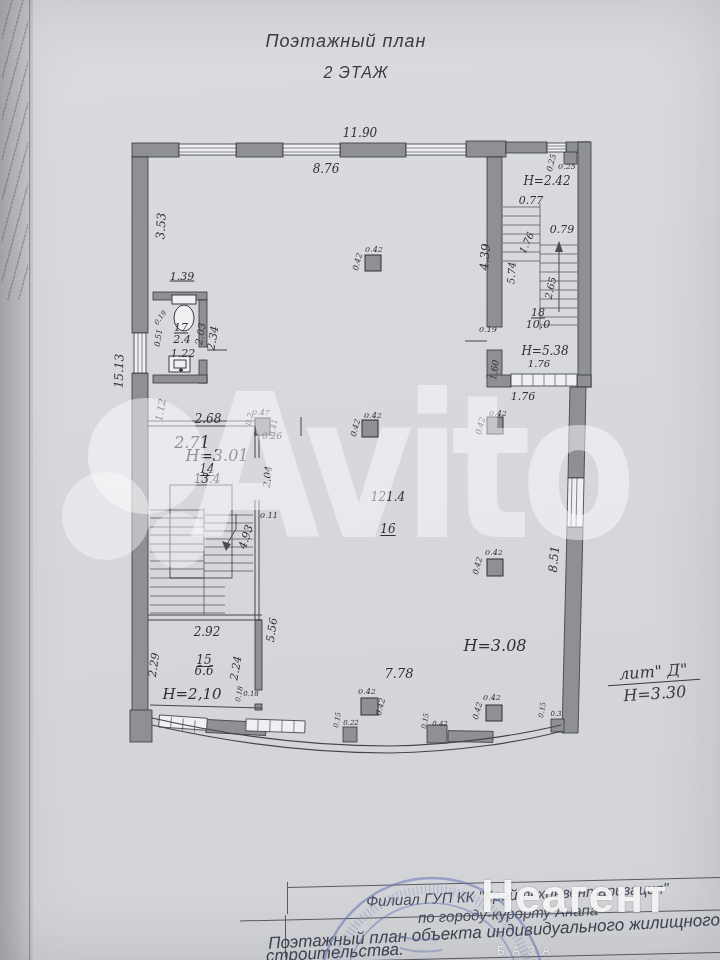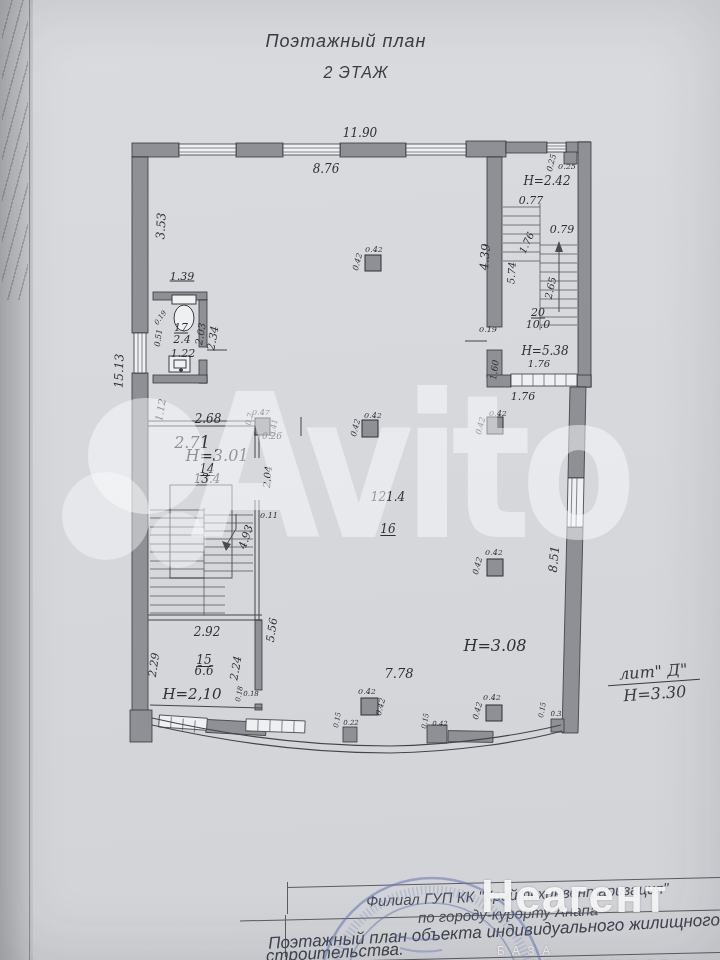--- a/index.html
+++ b/index.html
@@ -190,21 +190,21 @@
         <span class="dim" style="left: 119px; top: 371px; font-size: 12px; transform: translate(-50%, -50%) rotate(-88deg);">15.13</span>
         <span class="dim" style="left: 485px; top: 257px; font-size: 12px; transform: translate(-50%, -50%) rotate(-86deg);">4.39</span>
         <span class="dim" style="left: 547px; top: 181px; font-size: 12px; transform: translate(-50%, -50%) rotate(0deg);">Н=2.42</span>
         <span class="dim" style="left: 552px; top: 163px; font-size: 8px; transform: translate(-50%, -50%) rotate(-75deg);">0.25</span>
         <span class="dim" style="left: 567px; top: 167px; font-size: 8px; transform: translate(-50%, -50%) rotate(0deg);">0.25</span>
         <span class="dim" style="left: 531px; top: 200px; font-size: 11px; transform: translate(-50%, -50%) rotate(0deg);">0.77</span>
         <span class="dim" style="left: 562px; top: 229px; font-size: 11px; transform: translate(-50%, -50%) rotate(0deg);">0.79</span>
         <span class="dim" style="left: 527px; top: 243px; font-size: 10px; transform: translate(-50%, -50%) rotate(-65deg);">1.76</span>
         <span class="dim" style="left: 512px; top: 273px; font-size: 10px; transform: translate(-50%, -50%) rotate(-86deg);">5.74</span>
         <span class="dim" style="left: 551px; top: 288px; font-size: 10px; transform: translate(-50%, -50%) rotate(-78deg);">2.65</span>
-        <span class="dim u" style="left: 538px; top: 312px; font-size: 11px; transform: translate(-50%, -50%) rotate(0deg);">20</span>
+        <span class="dim u" style="left: 538px; top: 312px; font-size: 11px; transform: translate(-50%, -50%) rotate(0deg);">18</span>
         <span class="dim" style="left: 538px; top: 324px; font-size: 11px; transform: translate(-50%, -50%) rotate(0deg);">10.0</span>
         <span class="dim" style="left: 488px; top: 330px; font-size: 8px; transform: translate(-50%, -50%) rotate(0deg);">0.19</span>
         <span class="dim" style="left: 545px; top: 351px; font-size: 12px; transform: translate(-50%, -50%) rotate(0deg);">Н=5.38</span>
         <span class="dim" style="left: 539px; top: 364px; font-size: 10px; transform: translate(-50%, -50%) rotate(0deg);">1.76</span>
         <span class="dim" style="left: 495px; top: 370px; font-size: 9px; transform: translate(-50%, -50%) rotate(-82deg);">1.60</span>
         <span class="dim" style="left: 523px; top: 396px; font-size: 11px; transform: translate(-50%, -50%) rotate(0deg);">1.76</span>
         <span class="dim" style="left: 182px; top: 276px; font-size: 11px; transform: translate(-50%, -50%) rotate(0deg); text-decoration: underline;">1.39</span>
         <span class="dim" style="left: 161px; top: 318px; font-size: 7px; transform: translate(-50%, -50%) rotate(-55deg);">0.19</span>
         <span class="dim" style="left: 159px; top: 338px; font-size: 8px; transform: translate(-50%, -50%) rotate(-82deg);">0.51</span>
         <span class="dim u" style="left: 181px; top: 327px; font-size: 11px; transform: translate(-50%, -50%) rotate(0deg);">17</span>

